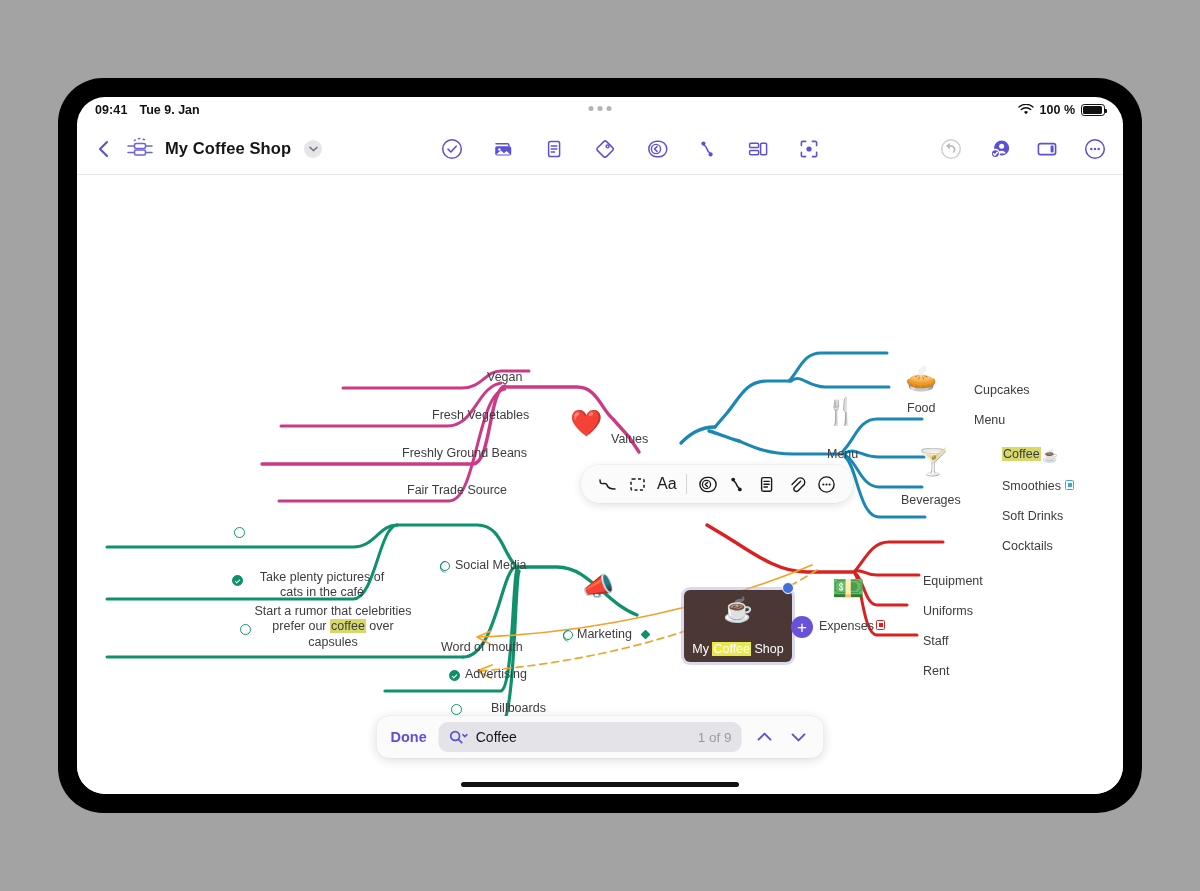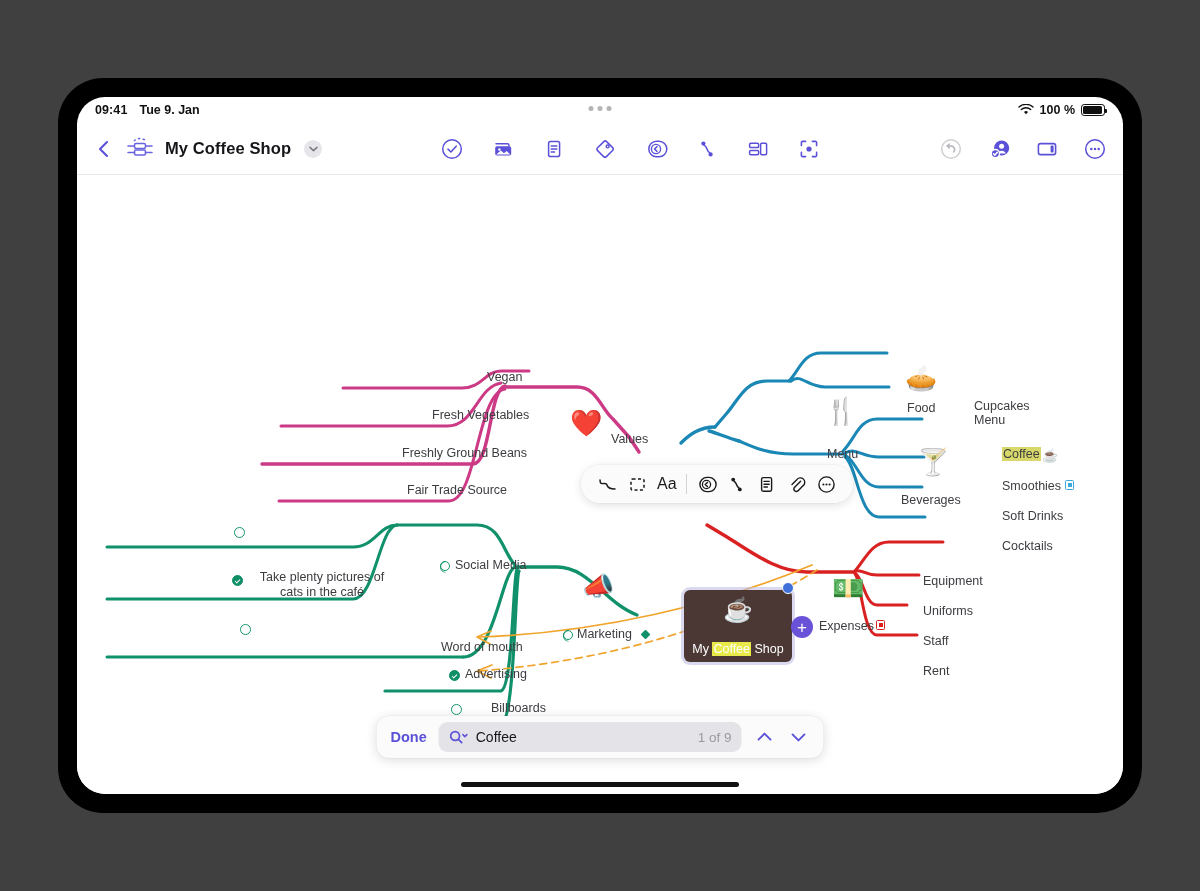--- a/index.html
+++ b/index.html
@@ -2,21 +2,21 @@
 <html><head>
 <meta charset="utf-8">
 <style>
   * { box-sizing: border-box; margin: 0; padding: 0; }
   html, body {
     width: 1200px; height: 891px;
     background: #ffffff;
     font-family: "Liberation Sans", sans-serif;
     overflow: hidden;
   }
-  #stage { position: relative; width: 1200px; height: 891px; background: #404040; }
+  #stage { position: relative; width: 1200px; height: 891px; background: #a3a3a3; }
 
   
   .device {
     position: absolute; left: 59px; top: 79px;
     width: 1082px; height: 733px;
     background: #000; border-radius: 44px;
     box-shadow: 0 0 0 1px #000;
   }
   .device-screen {
     position: absolute; left: 18px; top: 18px;
@@ -326,40 +326,41 @@
 
         <div class="chk" style="left:157px; top:352px;"></div>
 
         <div class="chk done" style="left:155px; top:400px;"></div>
         <div class="node-label multi" style="left:172px; top:395px; width:146px;">Take plenty pictures of cats in the café</div>
 
         <div class="half-mark" style="left:363px; top:386px;"></div>
         <div class="node-label" style="left:378px; top:383px;">Social Media</div>
 
         <div class="chk" style="left:163px; top:449px;"></div>
+        <div class="node-label multi" style="left:175px; top:429px; width:162px;"><span>Start a rumor that celebrities prefer our </span><span class="hl-olive">coffee</span><span> over capsules</span></div>
 
         <div class="node-label" style="left:364px; top:465px;">Word of mouth</div>
 
         <div class="chk done" style="left:372px; top:495px;"></div>
         <div class="node-label" style="left:388px; top:492px;">Advertising</div>
 
         <div class="chk" style="left:374px; top:529px;"></div>
         <div class="node-label" style="left:390px; top:526px;margin-left:24px;">Billboards</div>
 
         <div class="emoji" style="left:505px; top:398px;">📣</div>
         <div class="half-mark" style="left:486px; top:455px;"></div>
         <div class="node-label" style="left:500px; top:452px;">Marketing</div>
         <div class="flag-mark" style="left:565px; top:456px;"></div>
 
         <div class="emoji" style="left:748px; top:223px;">🍴</div>
         <div class="node-label" style="left:750px; top:272px;">Menu</div>
 
         <div class="emoji" style="left:828px; top:190px;">🥧</div>
         <div class="node-label" style="left:830px; top:226px;">Food</div>
-        <div class="node-label" style="left:897px; top:224px;">Cupcakes</div>
+        <div class="node-label" style="left:897px; top:208px;">Cupcakes</div>
         <div class="node-label" style="left:897px; top:238px;">Menu</div>
 
         <div class="emoji" style="left:840px; top:274px;">🍸</div>
         <div class="node-label" style="left:824px; top:318px;">Beverages</div>
 
         <div class="node-label" style="left:925px; top:272px;"><span class="hl-olive">Coffee</span></div>
         <div class="emoji sm" style="left:965px; top:274px; font-size:13px;">☕</div>
 
         <div class="node-label" style="left:925px; top:304px;">Smoothies</div>
         <div class="note-badge" style="left:988px; top:305px; color:#3aa9dd; border-color:#3aa9dd;"></div>

